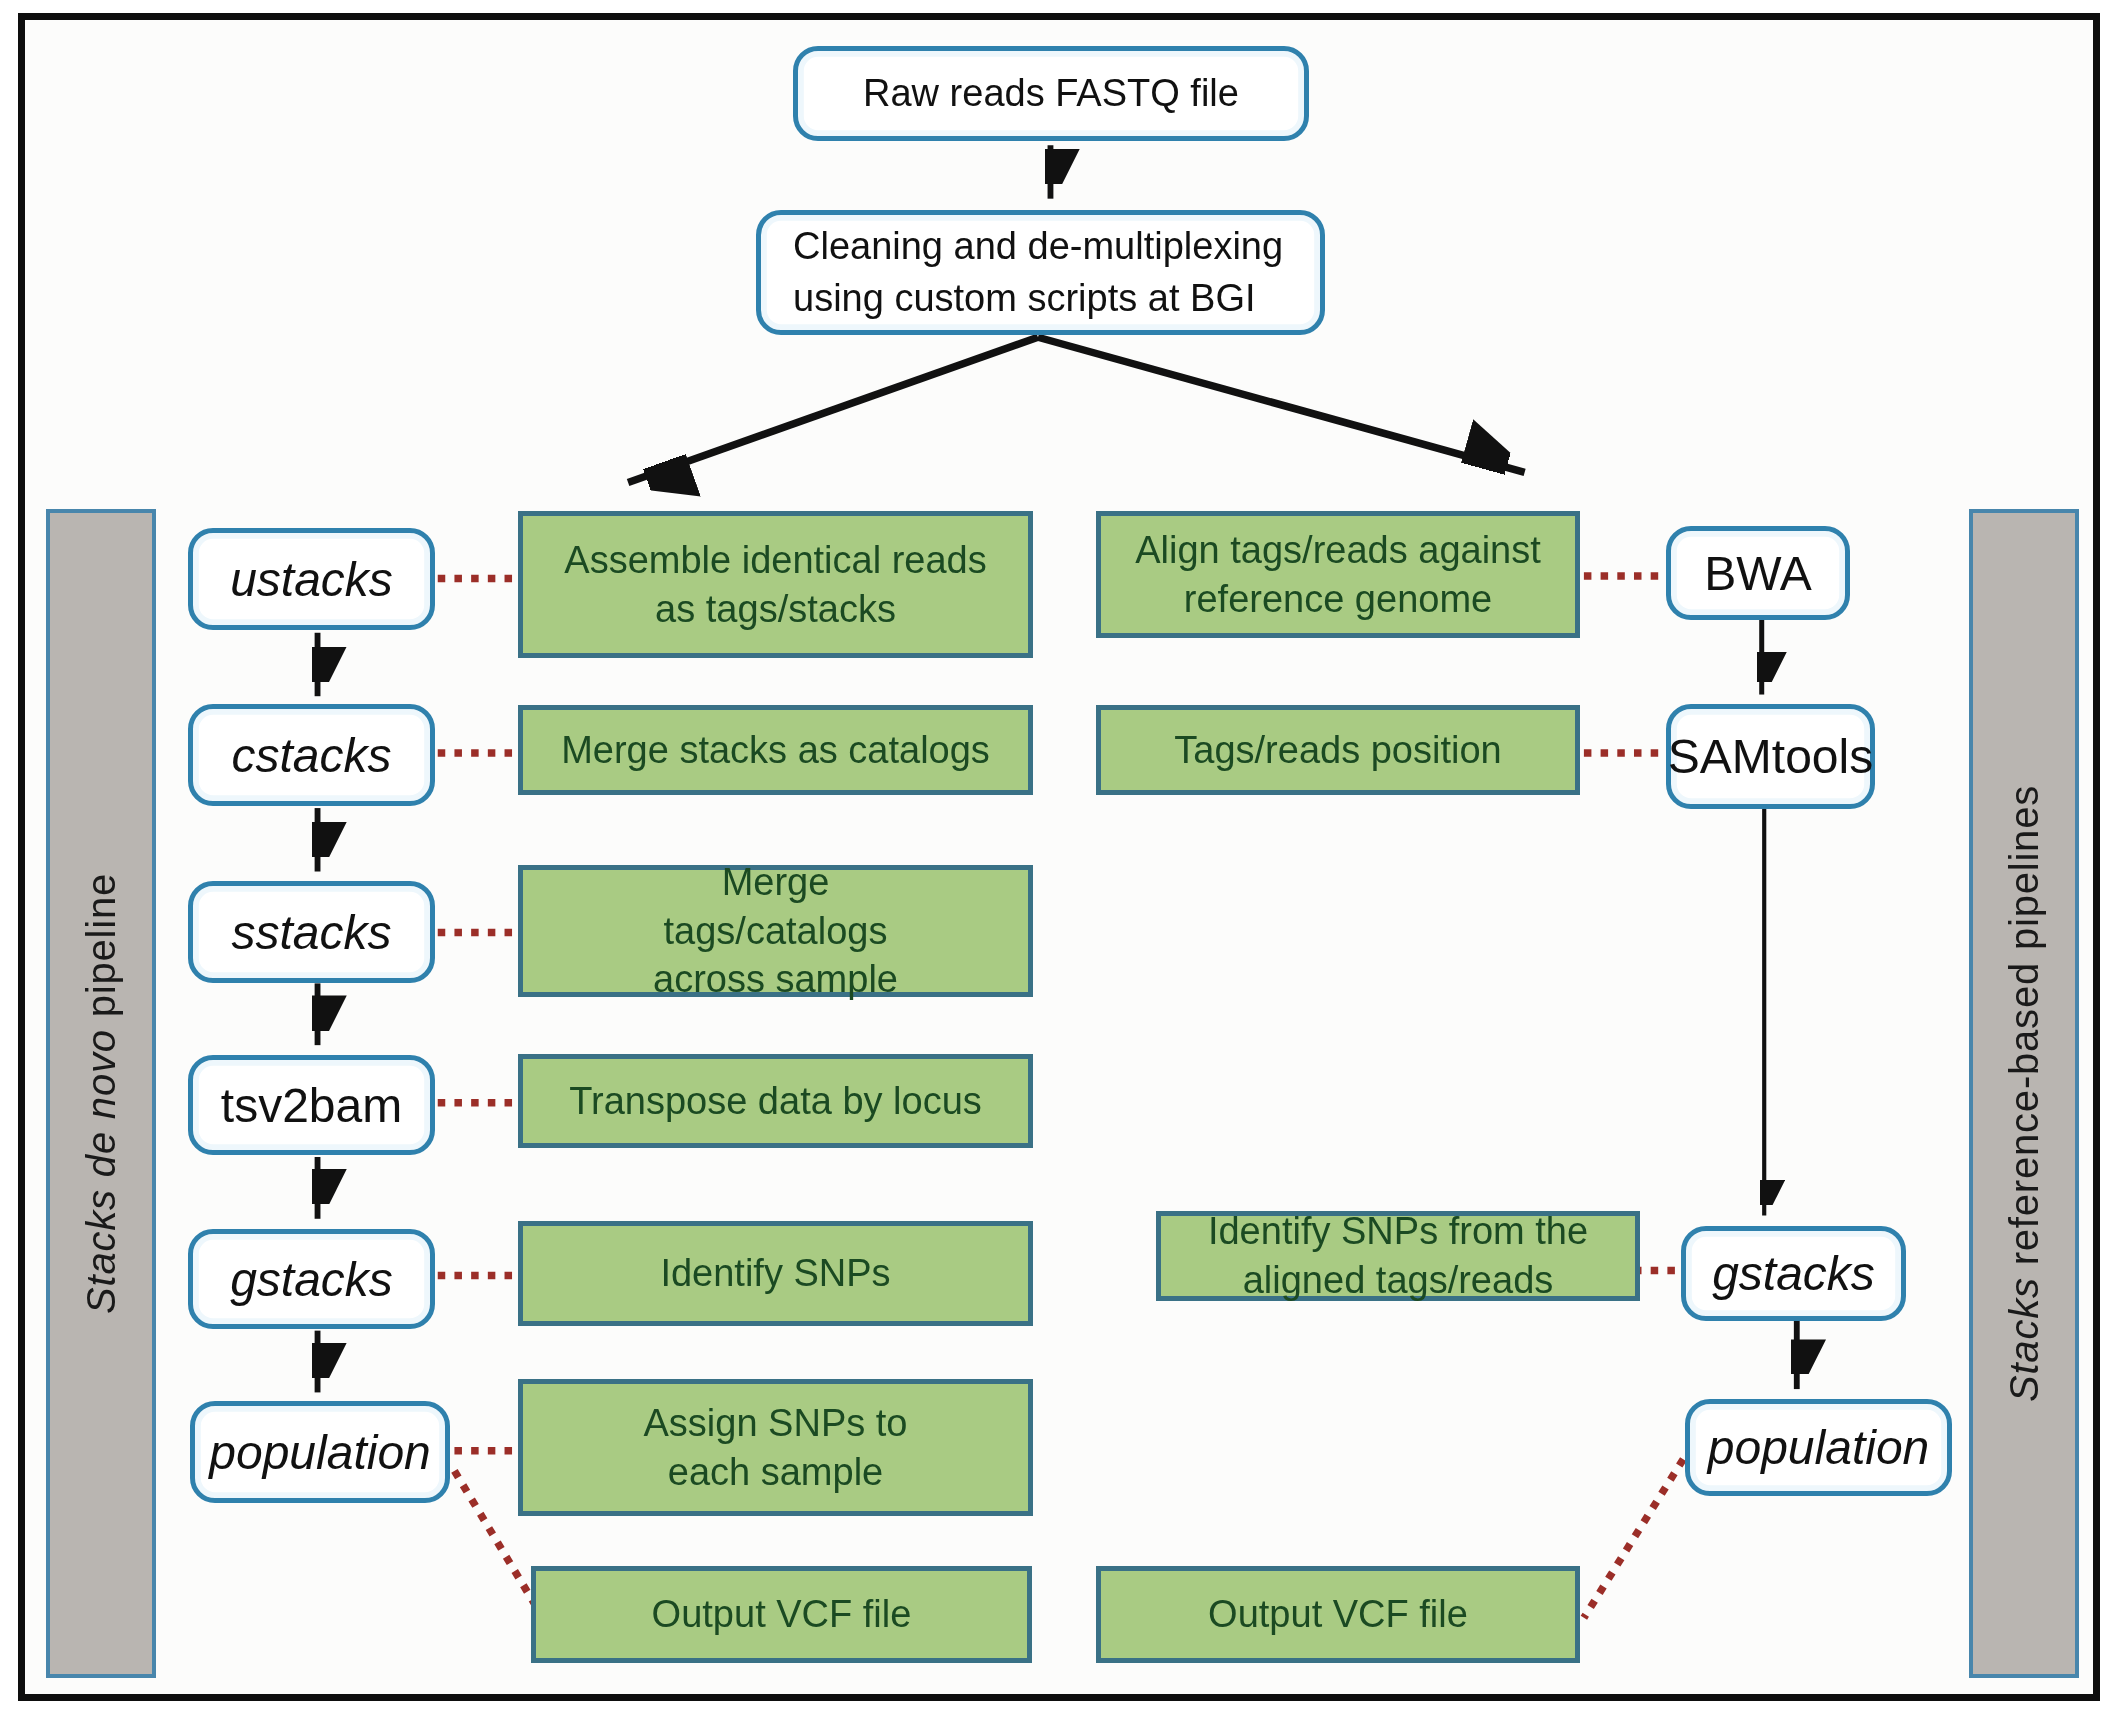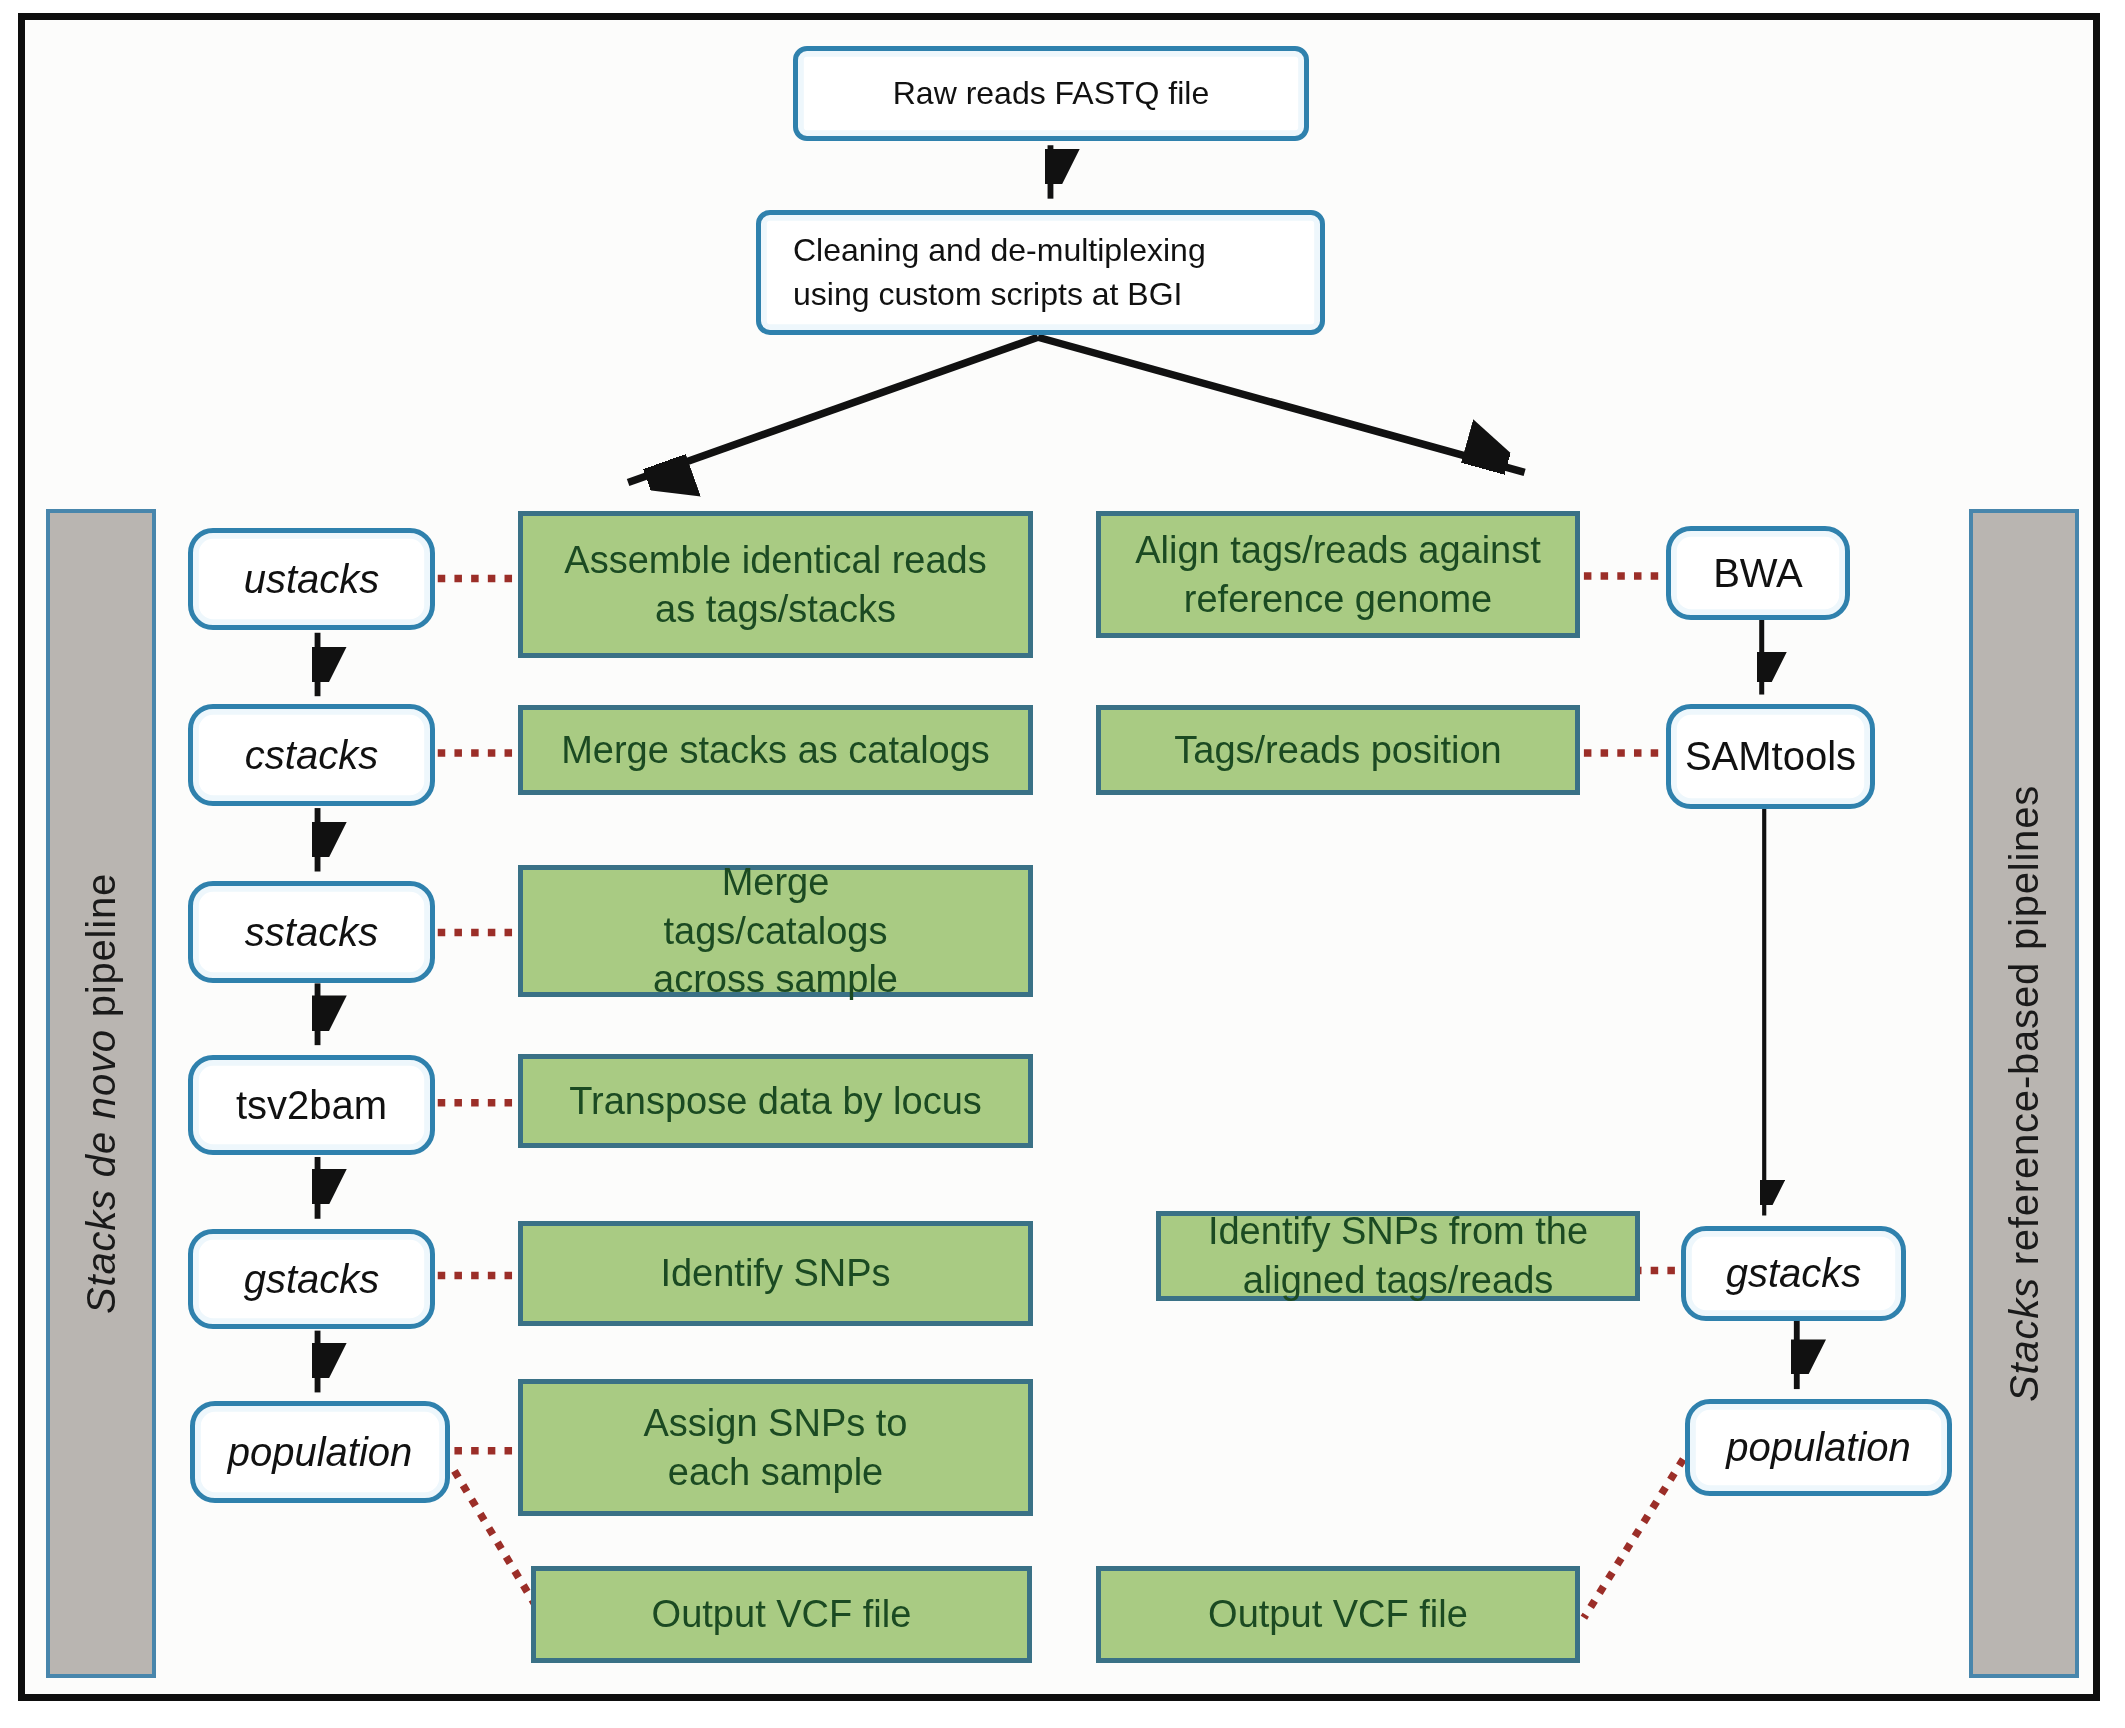--- a/index.html
+++ b/index.html
@@ -15,25 +15,25 @@
     border:7.5px solid #0e0e0e;background:#fcfcfb;box-sizing:border-box;
   }
   .layer{position:absolute;left:0;top:0;width:2126px;height:1728px;}
   .connectors{z-index:1;}
   .node,.step,.bar{position:absolute;z-index:2;box-sizing:border-box;display:flex;align-items:center;justify-content:center;}
   .node{
     background:#ffffff;
     border:5px solid #2f81ad;
     border-radius:25px;
     color:#111111;
-    font-size:40px;
+    font-size:48px;
     text-align:center;
     box-shadow:inset 0 0 0 5.8px #eef7fc;
   }
-  .node.top{border-radius:14px;font-size:32px;}
+  .node.top{border-radius:25px;font-size:38px;}
   .node .lines{text-align:left;line-height:1.35;}
   .italic{font-style:italic;}
   .step{
     background:#a9cb83;
     border:5px solid #3a7186;
     color:#1b4a22;
     font-size:38px;
     text-align:center;
     line-height:1.28;
   }

